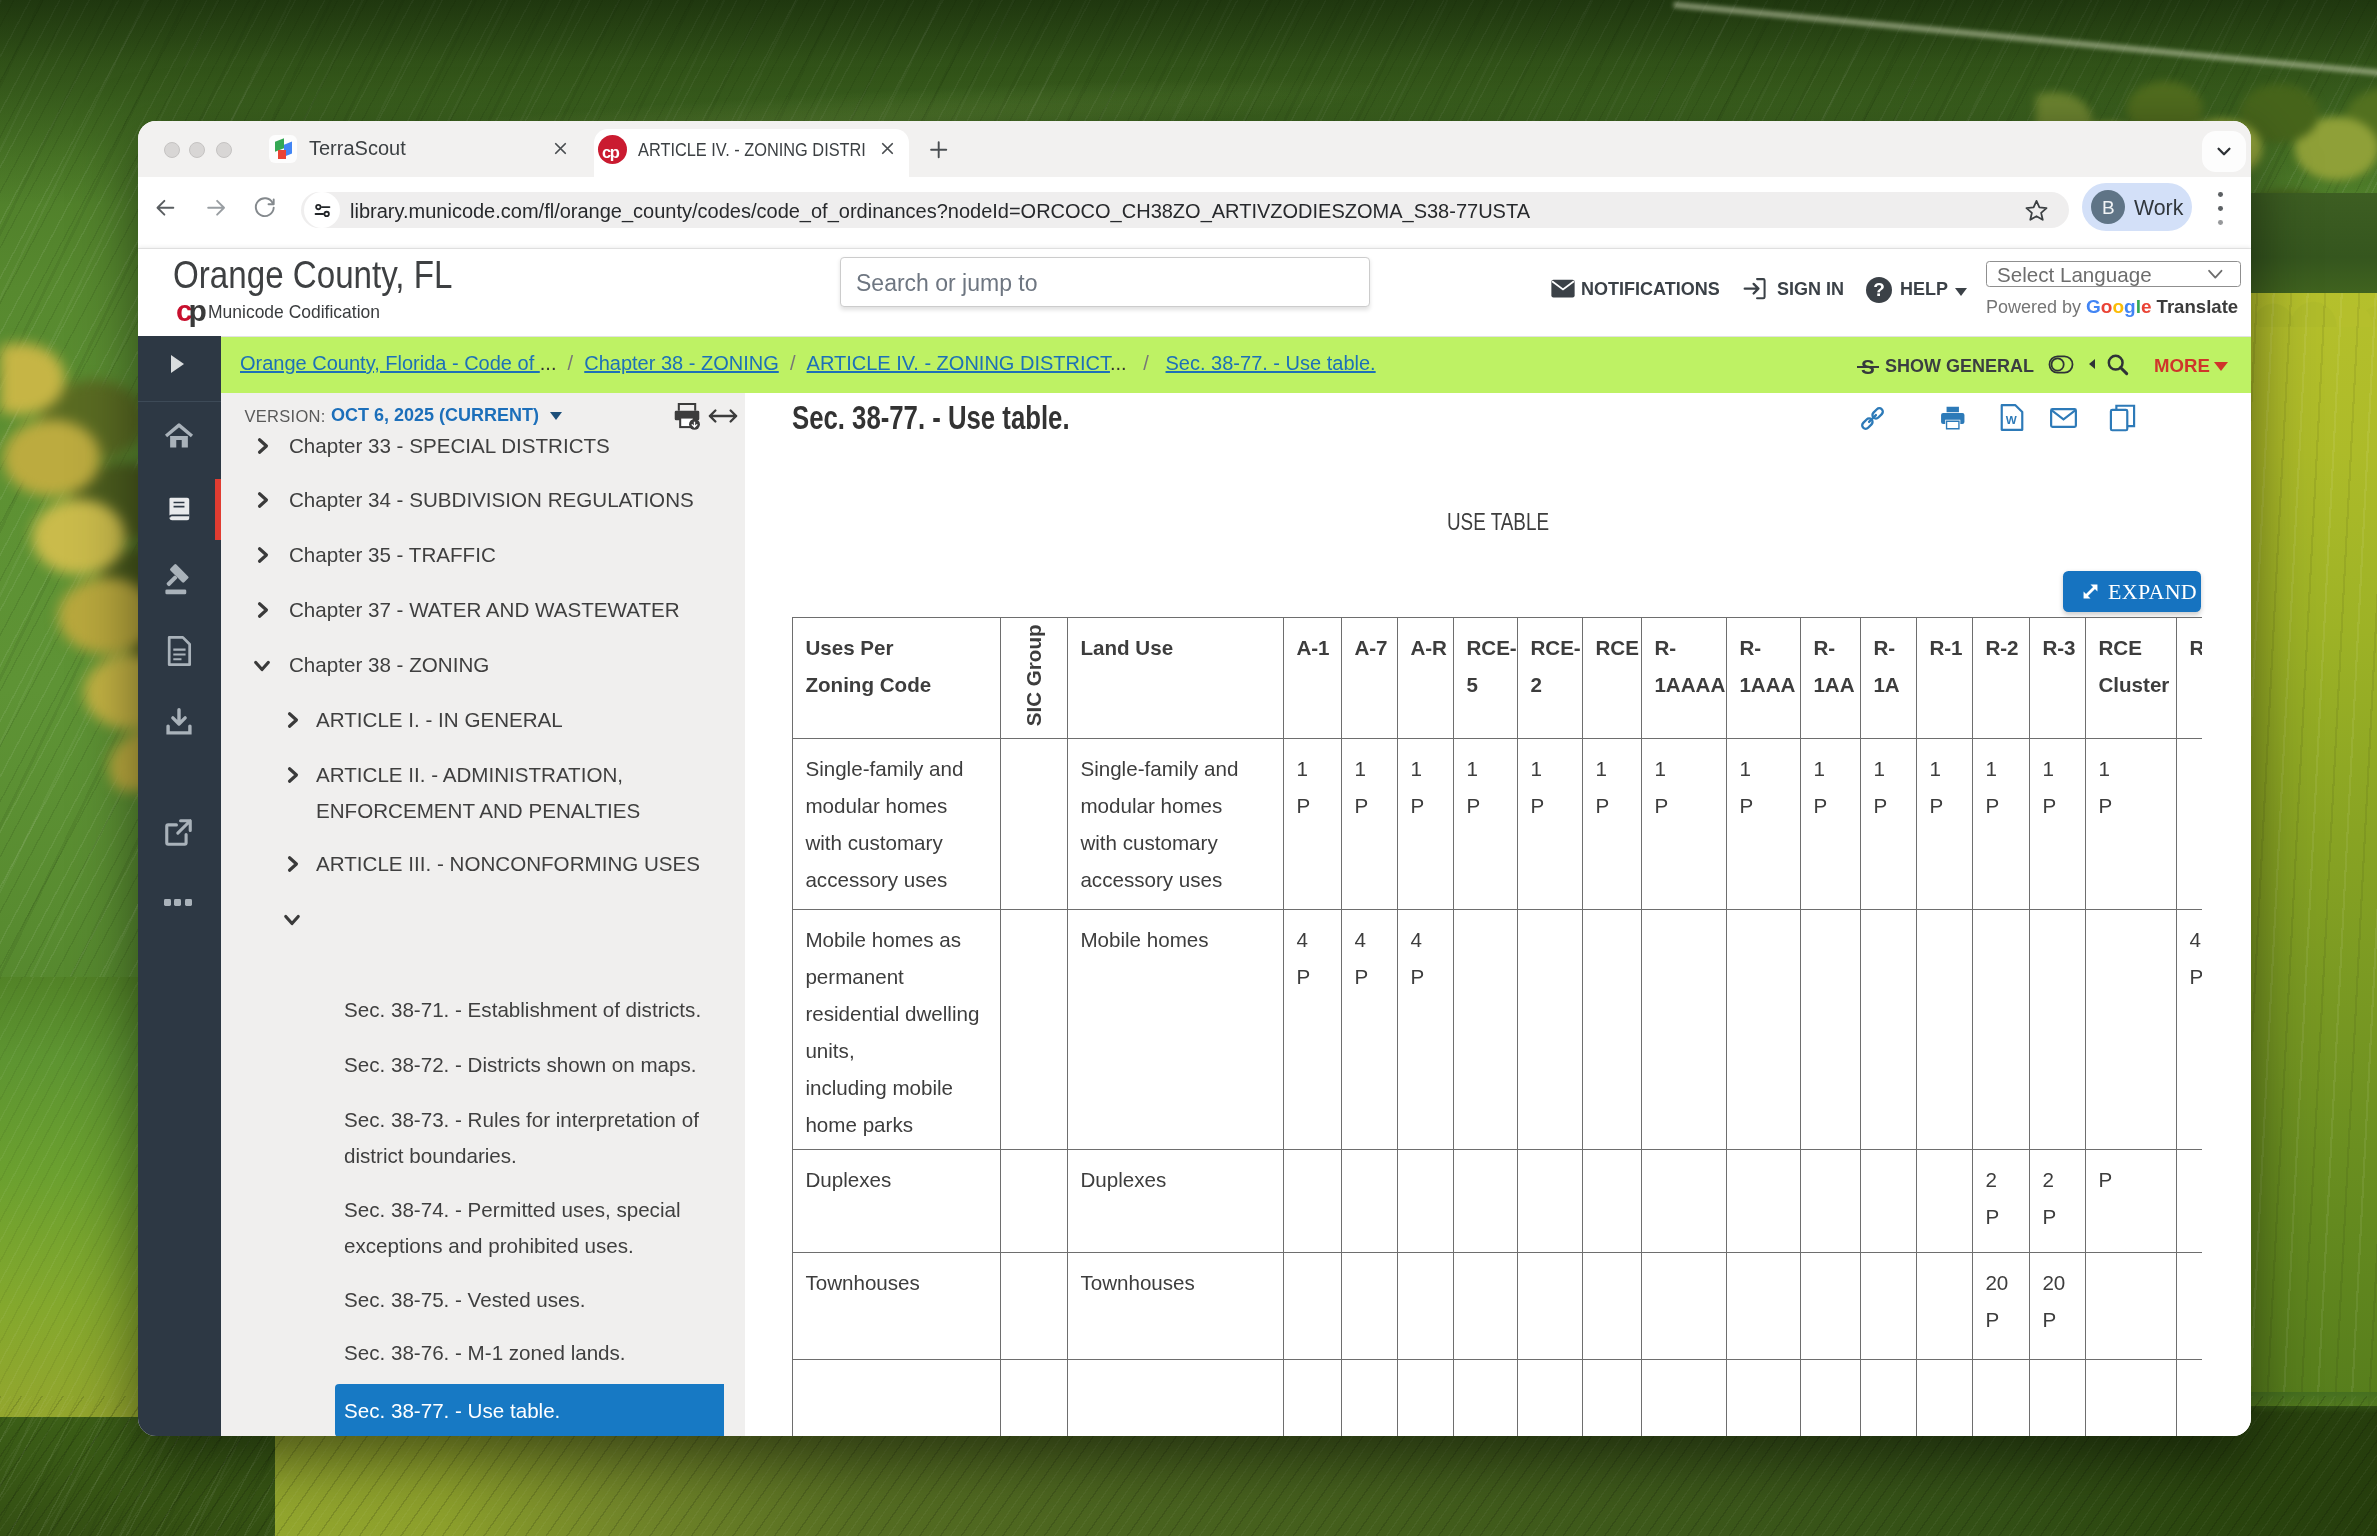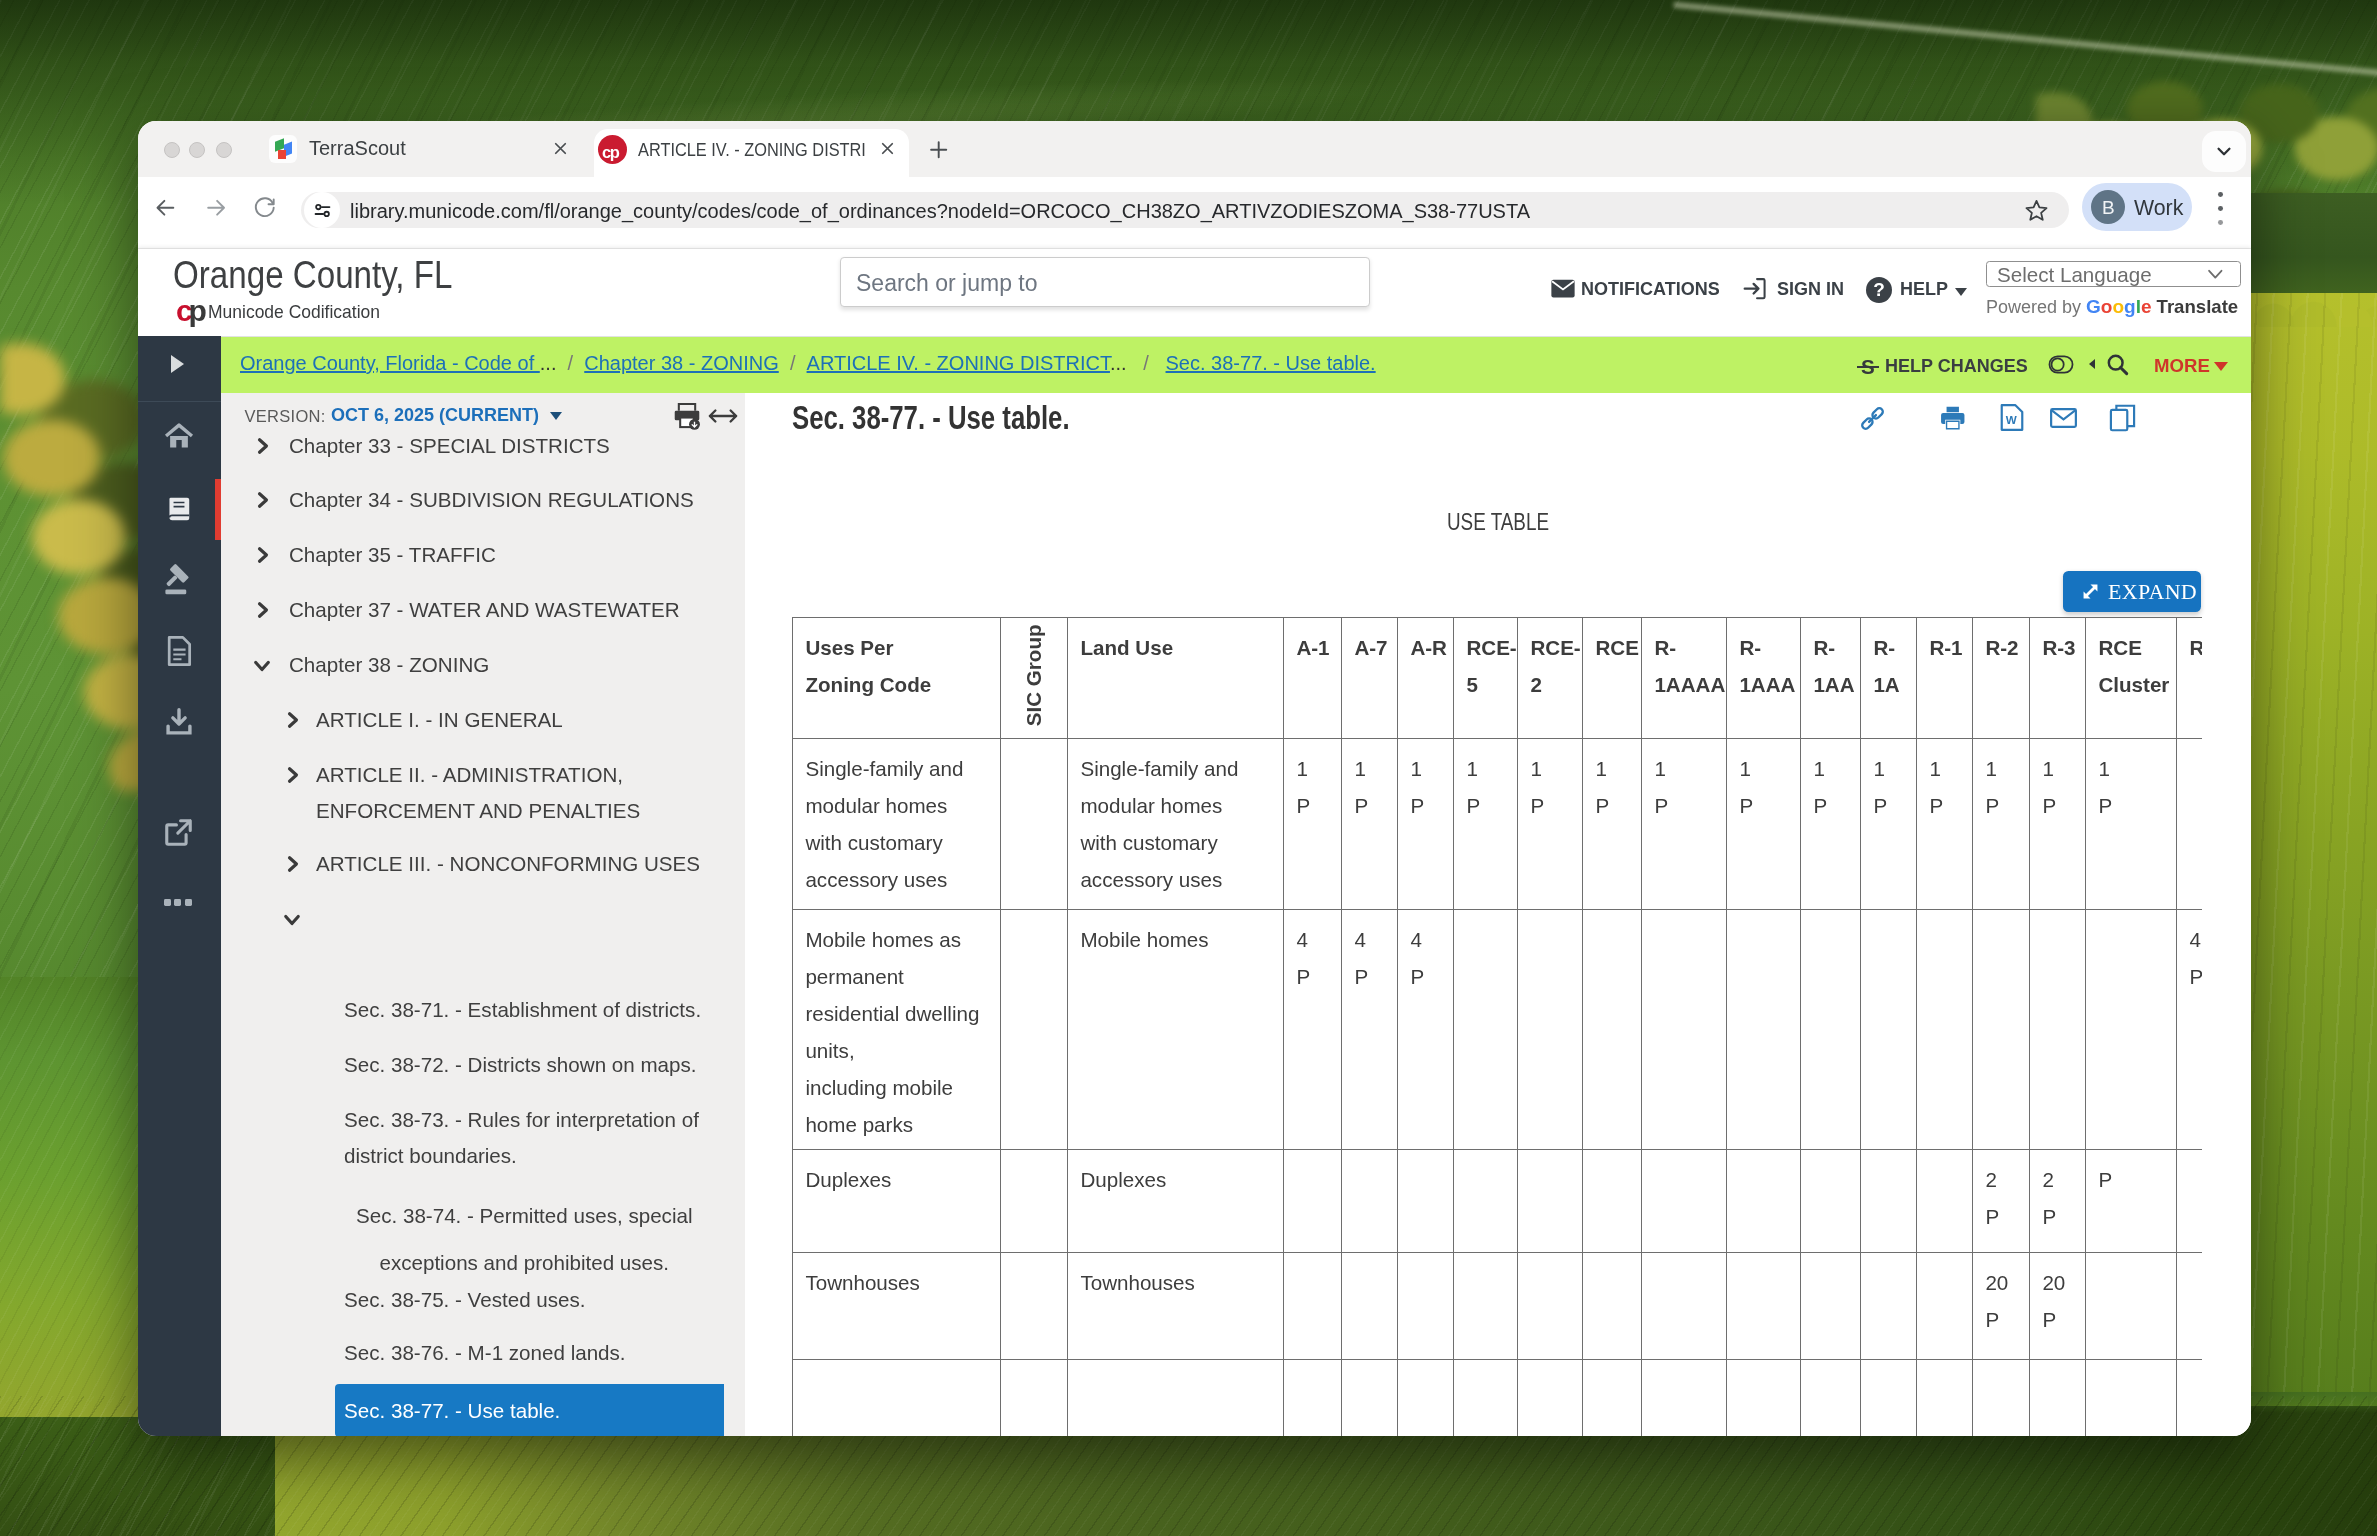--- a/index.html
+++ b/index.html
@@ -167,21 +167,21 @@
       <div class="abs" style="left:1848px;top:47px;font-size:18px;color:#757575;white-space:nowrap;">Powered by <span style="font-size:19px;font-weight:bold;letter-spacing:0;"><span style="color:#4285f4;">G</span><span style="color:#ea4335;">o</span><span style="color:#fbbc05;">o</span><span style="color:#4285f4;">g</span><span style="color:#34a853;">l</span><span style="color:#ea4335;">e</span></span> <span style="color:#3c3c3c;font-weight:bold;font-size:18.6px;">Translate</span></div>
     </div>
 
     <div id="crumbbar" class="abs" style="left:83px;top:216px;width:2248px;height:56px;background:#bef264;font-size:20px;">
       <div class="abs" style="left:19px;top:15px;white-space:nowrap;color:#333;">
         <a style="color:#1d70b8;text-decoration:underline;">Orange County, Florida - Code of&nbsp;</a><span style="color:#333;">...</span><span style="color:#777;">&nbsp;&nbsp;/&nbsp;&nbsp;</span><a style="color:#1d70b8;text-decoration:underline;">Chapter 38 - ZONING</a><span style="color:#777;">&nbsp;&nbsp;/&nbsp;&nbsp;</span><a style="color:#1d70b8;text-decoration:underline;">ARTICLE IV. - ZONING DISTRICT</a><span style="color:#333;">...</span><span style="color:#777;">&nbsp;&nbsp;&nbsp;/&nbsp;&nbsp;&nbsp;</span><a style="color:#1d70b8;text-decoration:underline;">Sec. 38-77. - Use table.</a>
       </div>
 
       <div class="abs" style="left:1640px;top:18px;font-size:20.6px;font-weight:bold;color:#35393c;">S</div>
       <div class="abs" style="left:1636px;top:29px;width:22px;height:2.1px;background:#35393c;"></div>
-      <div class="abs" style="left:1664px;top:18.6px;font-size:18px;font-weight:bold;letter-spacing:0px;color:#3a3e41;">HELP CHANGES</div>
+      <div class="abs" style="left:1664px;top:18.6px;font-size:18px;font-weight:bold;letter-spacing:0px;color:#3a3e41;">SHOW GENERAL</div>
       <svg class="abs" style="left:1827px;top:18px;" width="26" height="19" viewBox="0 0 38 28">
           <rect x="2" y="2" width="34" height="24" rx="12" stroke="#2f3337" stroke-width="2.6" fill="none"></rect>
           <circle cx="14" cy="14" r="9" stroke="#2f3337" stroke-width="2.6" fill="none"></circle>
         </svg>
       <div class="abs" style="left:1868px;top:22px;width:0;height:0;border-top:5.5px solid transparent;border-bottom:5.5px solid transparent;border-right:6.9px solid #2f3337;"></div>
       <svg class="abs" style="left:1883px;top:13.8px;" width="27.5" height="27.5" viewBox="0 0 40 40">
           <circle cx="17" cy="17" r="10" stroke="#2f3337" stroke-width="3.6" fill="none"></circle>
           <path d="M24 24 L33 33" stroke="#2f3337" stroke-width="4.4" stroke-linecap="round"></path>
         </svg>
       <div class="abs" style="left:1933px;top:18px;font-size:18.6px;font-weight:bold;color:#cf352a;">MORE</div>
@@ -280,21 +280,21 @@
       <svg class="abs" style="left:63px;top:462px;" width="18" height="18" viewBox="0 0 26 26">
           <path d="M8 4 L18 13 L8 22" stroke="#3a3a3a" stroke-width="4.6" fill="none" stroke-linecap="round" stroke-linejoin="round"></path>
         </svg>
       <div class="abs" style="left:95px;top:453px;line-height:36px;">ARTICLE III. - NONCONFORMING USES</div>
       <svg class="abs" style="left:62px;top:518px;" width="18" height="18" viewBox="0 0 26 26">
           <path d="M4 8 L13 18 L22 8" stroke="#3a3a3a" stroke-width="4.6" fill="none" stroke-linecap="round" stroke-linejoin="round"></path>
         </svg>
       <div class="abs" style="left:123px;top:599px;line-height:36px;">Sec. 38-71. - Establishment of districts.</div>
       <div class="abs" style="left:123px;top:654px;line-height:36px;">Sec. 38-72. - Districts shown on maps.</div>
       <div class="abs" style="left:123px;top:709px;line-height:36px;">Sec. 38-73. - Rules for interpretation of<br>district boundaries.</div>
-      <div class="abs" style="left:135px;top:799px;line-height:47px;text-align:center;">Sec. 38-74. - Permitted uses, special<br>exceptions and prohibited uses.</div>
+      <div class="abs" style="left:123px;top:799px;line-height:36px;">Sec. 38-74. - Permitted uses, special<br>exceptions and prohibited uses.</div>
       <div class="abs" style="left:123px;top:889px;line-height:36px;">Sec. 38-75. - Vested uses.</div>
       <div class="abs" style="left:123px;top:942px;line-height:36px;">Sec. 38-76. - M-1 zoned lands.</div>
       <div class="abs" style="left:114px;top:991px;width:389px;height:53px;background:#1779c4;border-radius:4.1px 0 0 4.1px;"></div>
       <div class="abs" style="left:123px;top:1000px;line-height:36px;color:#ffffff;">Sec. 38-77. - Use table.</div>
     </div>
 
     <div id="content" class="abs" style="left:607px;top:272px;width:1506px;height:1044px;background:#ffffff;overflow:hidden;">
       <div class="abs" style="left:47px;top:5.5px;font-size:33px;font-weight:bold;color:#333333;transform:scaleX(0.78);transform-origin:left top;white-space:nowrap;">Sec. 38-77. - Use table.</div>
 
       <svg class="abs" style="left:1113px;top:11px;" width="29" height="29" viewBox="0 0 42 42">

